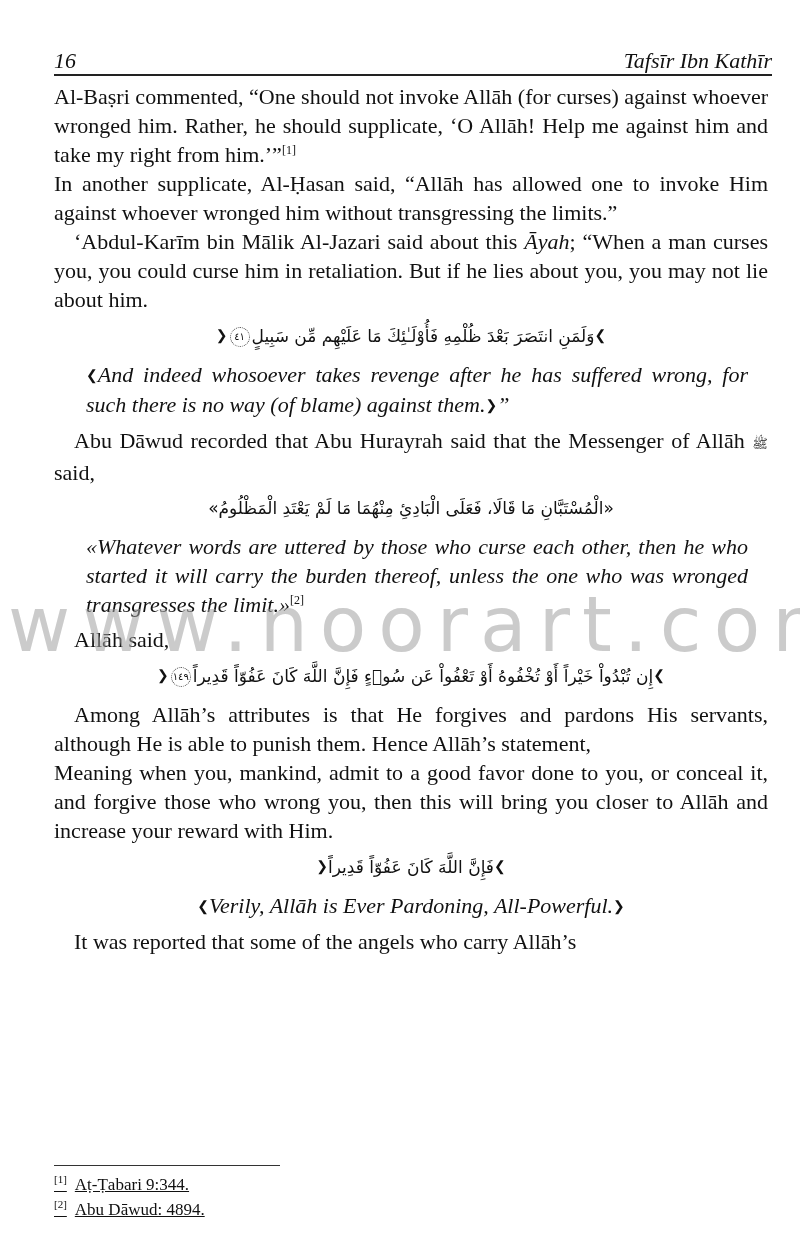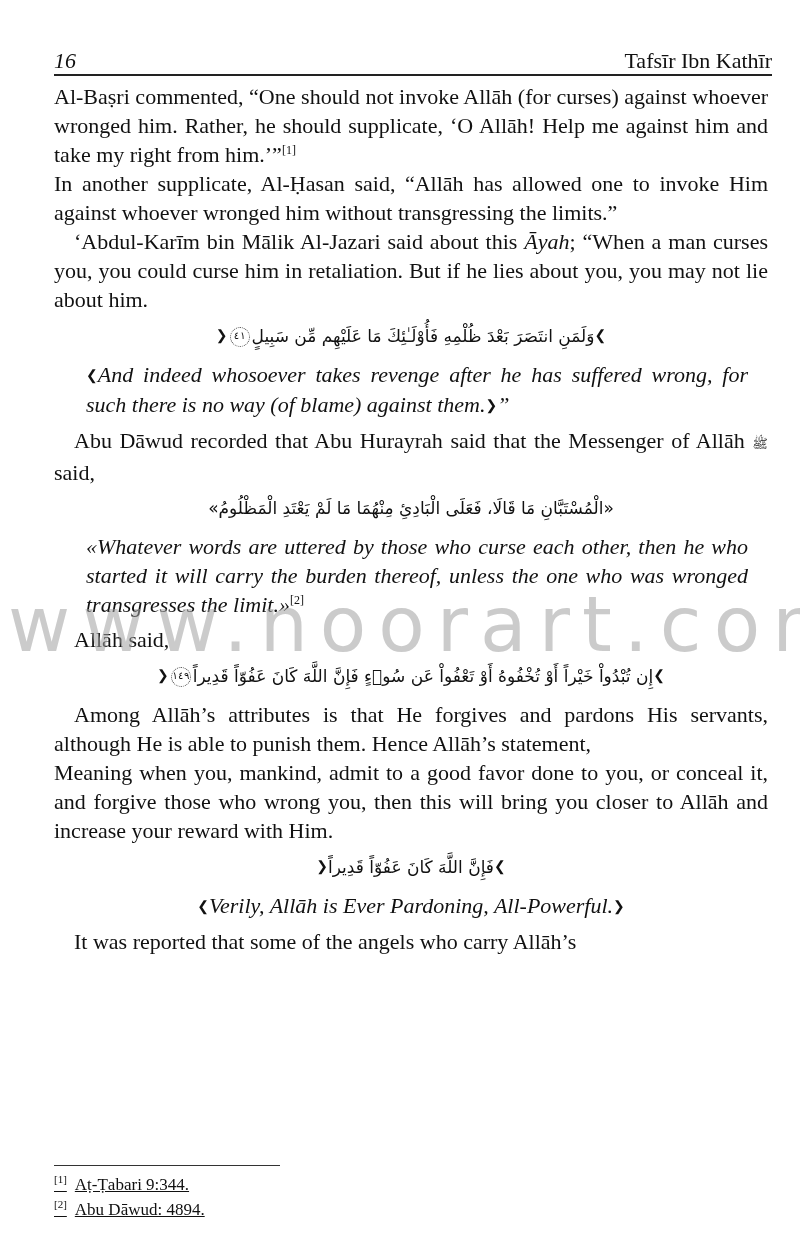--- a/index.html
+++ b/index.html
@@ -1,30 +1,30 @@
 <!DOCTYPE html>
 <html><head>
   <meta charset="utf-8">
   <style>
     html, body { margin: 0; padding: 0; background: #ffffff; }
     body { width: 800px; height: 1259px; position: relative; overflow: hidden; color: #111; }
     .page { position: absolute; left: 0; top: 0; width: 800px; height: 998px; }
     .header { position: absolute; left: 54px; right: 28px; top: 44px; height: 30px; border-bottom: 2px solid #222; }
     .page-num { position: absolute; left: 0; bottom: 0px; font-family: "Liberation Serif", serif; font-style: italic; font-size: 22px; line-height: 26px; }
-    .running-title { position: absolute; right: 0; bottom: 0px; font-family: "Liberation Serif", serif; font-size: 22px; line-height: 26px; }
+    .running-title { position: absolute; right: 0; bottom: 0px; font-family: "Liberation Serif", serif; font-style: italic; font-size: 22px; line-height: 26px; }
     .body { position: absolute; left: 54px; right: 32px; top: 82px; font-family: "Liberation Serif", serif; font-size: 22px; line-height: 29px; }
     .p { margin: 0; text-align: justify; }
     .p.last-line-left { text-align-last: left; }
     .indent { text-indent: 20px; }
     .arabic { direction: rtl; text-align: center; font-family: "DejaVu Sans", sans-serif; font-size: 17px; line-height: 24px; margin: 9px 0 12px 0; }
     .trans { font-family: "Liberation Serif", serif; font-style: italic; font-size: 22px; line-height: 29px; margin: 0 20px 6px 32px; text-align: justify; text-align-last: left; }
     .trans.center { text-align: center; text-align-last: center; margin-left: 0; margin-right: 0; }
     .orn { font-style: normal; font-size: 14px; vertical-align: 2px; }
     .sup { font-size: 12px; vertical-align: super; line-height: 0; font-style: normal; }
-    .verse-num { display: inline-block; border: 1px dotted #444; border-radius: 50%; width: 18px; height: 18px; font-size: 10px; line-height: 18px; text-align: center; vertical-align: middle; margin: 0 2px; font-family: Liberation Mono, monospace; }
+    .verse-num { display: inline-block; border: 1px dotted #444; border-radius: 50%; width: 18px; height: 18px; font-size: 10px; line-height: 18px; text-align: center; vertical-align: middle; margin: 0 2px; }
     .saw { font-family: "DejaVu Sans", sans-serif; font-size: 13px; }
     .footnote-rule { position: absolute; left: 54px; top: 1165px; width: 226px; border-top: 1px solid #333; }
     .footnotes { position: absolute; left: 54px; top: 1172px; font-family: "Liberation Serif", serif; font-size: 17px; line-height: 25px; text-decoration: underline; }
     .fn-mark { font-size: 11px; vertical-align: super; line-height: 0; margin-right: 8px; }
     .watermark { position: absolute; left: 8px; top: 580px; width: 790px; font-family: "DejaVu Sans", sans-serif; font-size: 76px; line-height: 90px; letter-spacing: 12px; color: rgba(160,160,160,0.55); pointer-events: none; white-space: nowrap; }
   </style>
 </head>
 <body>
 
 <div class="page">

